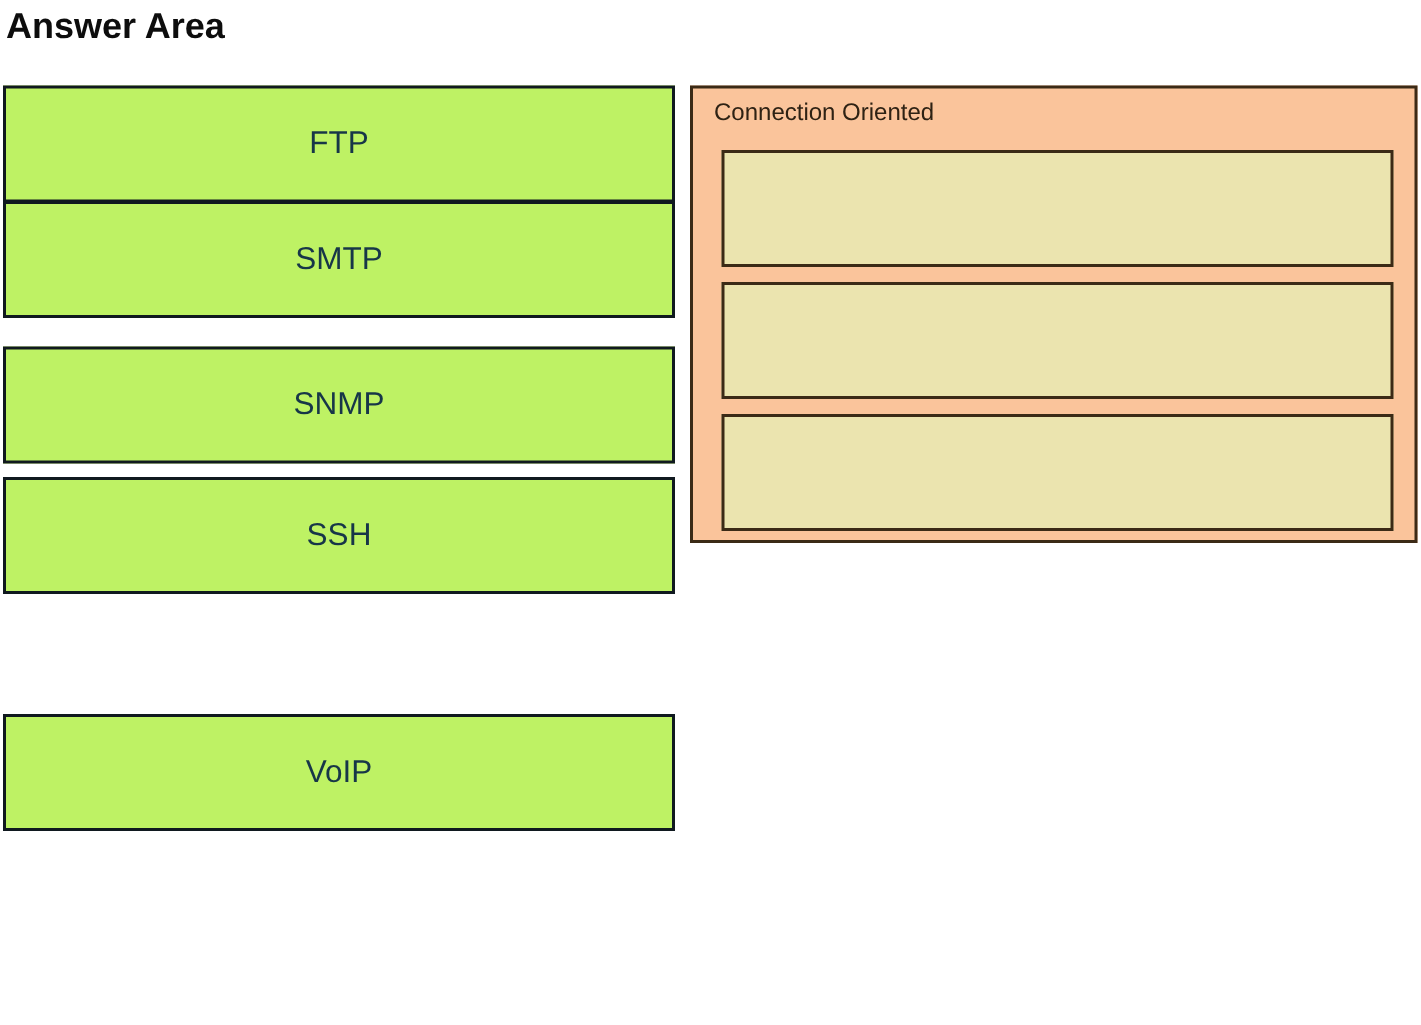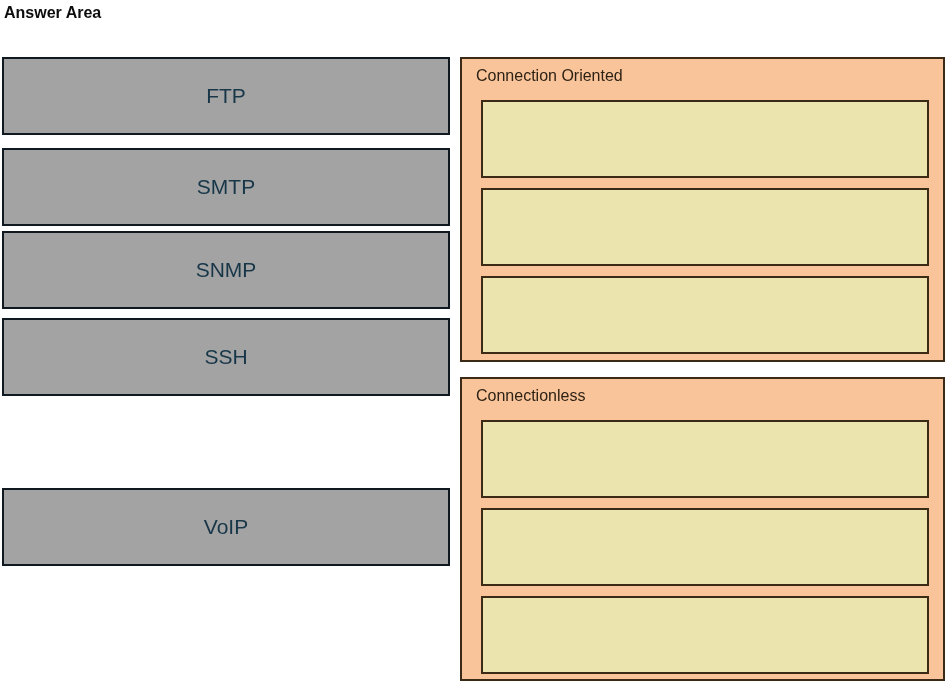--- a/index.html
+++ b/index.html
@@ -8,32 +8,32 @@
     width: 947px;
     height: 683px;
     background: #ffffff;
     font-family: "Liberation Sans", sans-serif;
     overflow: hidden;
   }
   .page-title {
     position: absolute;
     left: 4px;
     top: 4px;
-    font-size: 16px;
+    font-size: 24px;
     font-weight: bold;
     color: #0d0d0d;
     letter-spacing: 0px;
   }
   .drag-item {
     position: absolute;
     left: 2px;
     width: 448px;
     height: 78px;
     box-sizing: border-box;
-    background: #a3a3a3;
+    background: #bef264;
     border: 2px solid #10191f;
     display: flex;
     align-items: center;
     justify-content: center;
     font-size: 21px;
     color: #173648;
     cursor: move;
     user-select: none;
   }
   .drop-group {
@@ -65,32 +65,26 @@
   .slot-3 { top: 217px; }
 </style>
 </head>
 <body>
 
 <div class="page">
 
   <div class="page-title">Answer Area</div>
 
   <div class="drag-item" style="top:57px">FTP</div>
-  <div class="drag-item" style="top:148px">SMTP</div>
+  <div class="drag-item" style="top:134px">SMTP</div>
   <div class="drag-item" style="top:318px">SSH</div>
   <div class="drag-item" style="top:231px">SNMP</div>
-  <div class="drag-item" style="top:488px">VoIP</div>
+  <div class="drag-item" style="top:476px">VoIP</div>
 
   <div class="drop-group" style="top:57px;height:305px">
     <div class="drop-group-header">Connection Oriented</div>
     <div class="drop-slot slot-1"></div>
     <div class="drop-slot slot-2"></div>
     <div class="drop-slot slot-3"></div>
   </div>
 
-  <div class="drop-group" style="top:377px;height:304px">
-    <div class="drop-group-header">Connectionless</div>
-    <div class="drop-slot slot-1"></div>
-    <div class="drop-slot slot-2"></div>
-    <div class="drop-slot slot-3"></div>
-  </div>
 
 </div>
 
 </body></html>

